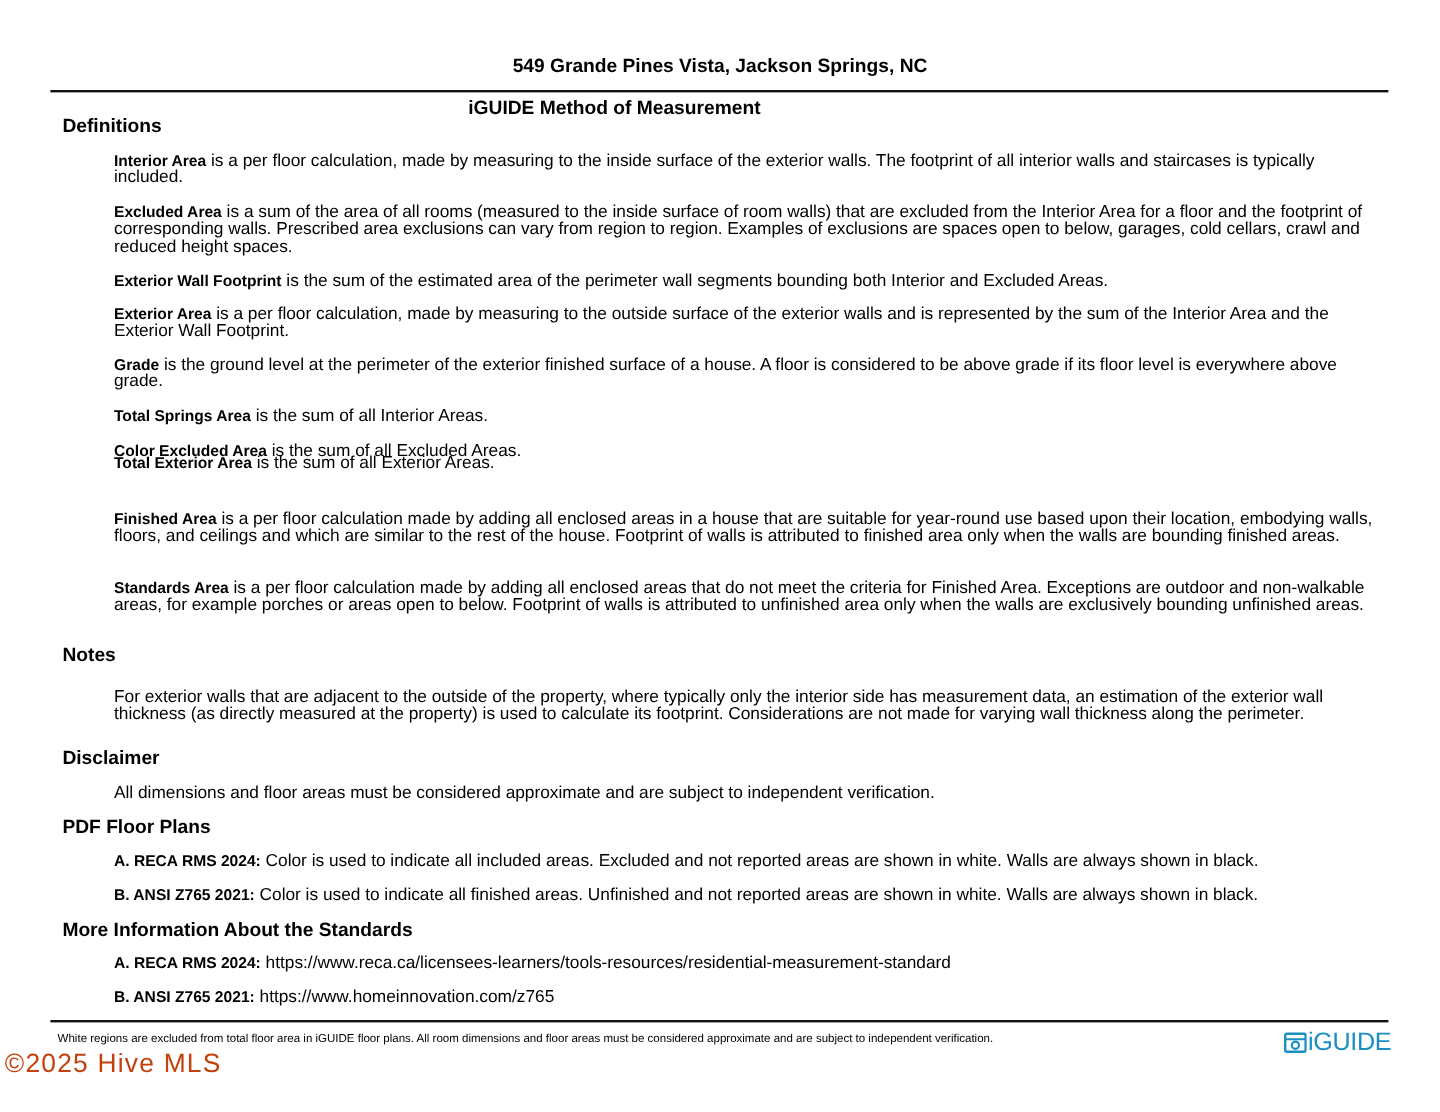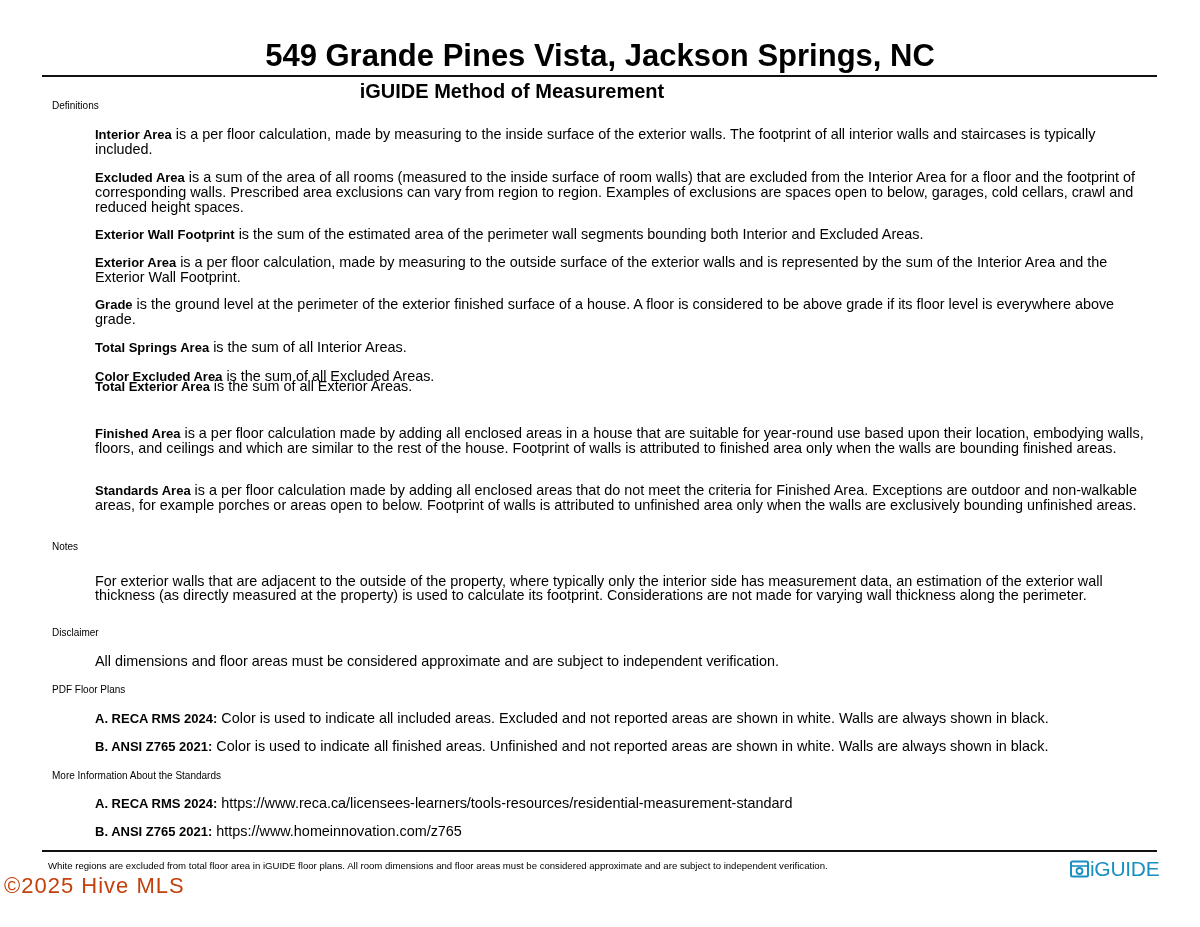--- a/index.html
+++ b/index.html
@@ -14,48 +14,48 @@
       overflow: hidden;
       font-family: "Liberation Sans", sans-serif;
       color: #000000;
     }
     .title {
       position: absolute;
       left: 0;
       width: 1200px;
       top: 41px;
       text-align: center;
-      font-size: 31px;
+      font-size: 16px;
       font-weight: bold;
       line-height: 30px;
       letter-spacing: 0px;
     }
     .rule-top {
       position: absolute;
       left: 42px;
       width: 1115px;
       top: 75px;
       height: 0;
       border-top: 2px solid #111;
     }
     .subtitle {
       position: absolute;
       left: 0;
       width: 1024px;
       top: 81px;
       text-align: center;
-      font-size: 20px;
+      font-size: 16px;
       font-weight: bold;
       line-height: 20px;
     }
     .section-heading {
       position: absolute;
       left: 52px;
-      font-size: 10px;
-      font-weight: normal;
+      font-size: 16px;
+      font-weight: bold;
       line-height: 18px;
       text-align: right;
     }
     .para {
       position: absolute;
       left: 95px;
       width: 1060px;
       font-size: 14.4px;
       line-height: 14.3px;
     }

